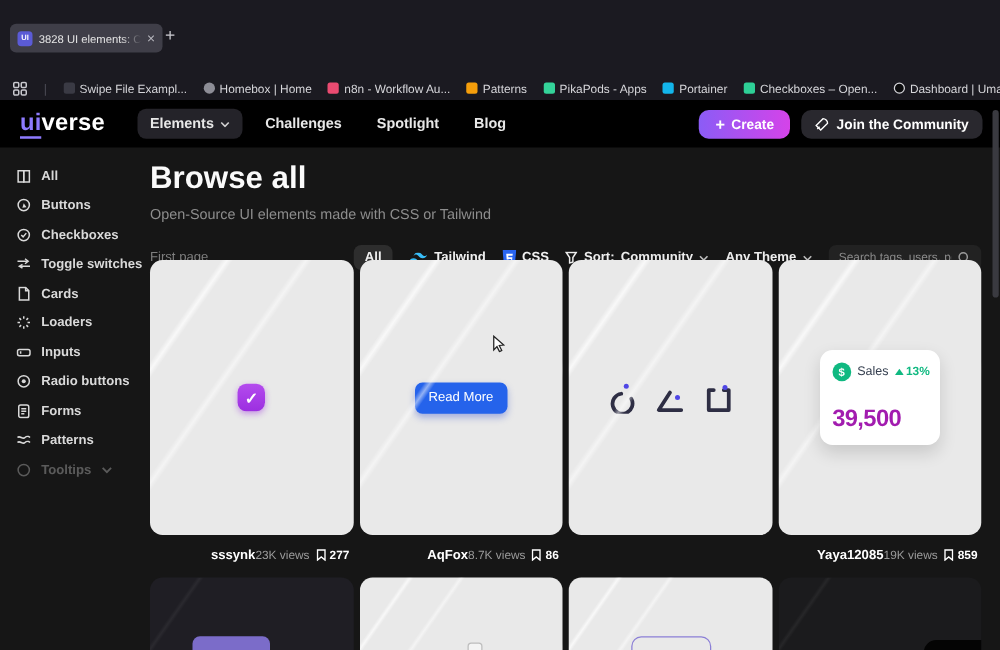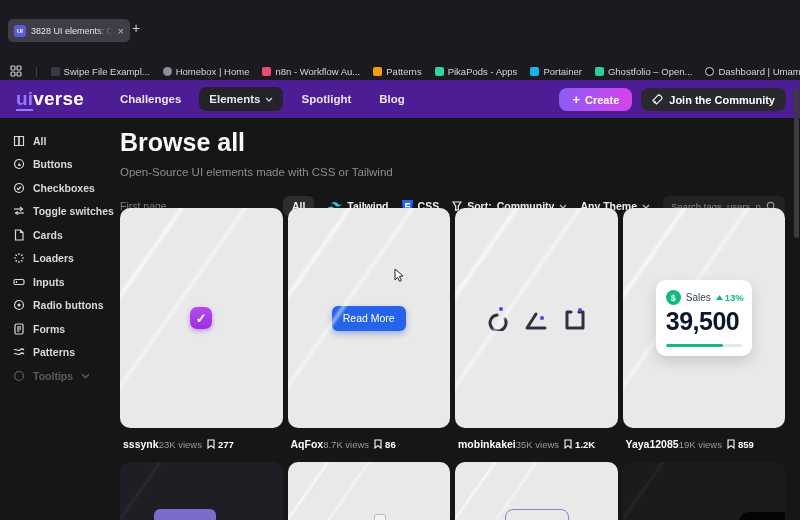--- a/index.html
+++ b/index.html
@@ -22,26 +22,26 @@
   .nav-btn { color:#d2d2d8; font-size:12px; width:18px; text-align:center; }
   .nav-btn.dim { color:#6c6b75; }
   .urlbar { position:absolute; left:142px; top:42px; width:278px; height:18px; background:#2d2c36;
             border-radius:5px; display:flex; align-items:center; padding:0 7px; gap:6px; }
   .url-text { color:#e3e3e8; font-size:9.5px; }
   .ext-dot { width:13px; height:13px; border-radius:3px; flex:none; }
   .update-pill { position:absolute; right:6px; top:41px; height:18px; border:1px solid #d9a13c; color:#e5b04f;
                  border-radius:9px; font-size:9px; font-weight:bold; display:flex; align-items:center; gap:4px; padding:0 8px;}
   .bookmarksbar { position:absolute; left:0; top:62px; width:800px; height:18px; display:flex;
                   align-items:center; gap:13px; padding:0 10px; }
-  .bm { display:flex; align-items:center; gap:4px; color:#d6d6da; font-size:9.5px; white-space:nowrap; }
+  .bm { display:flex; align-items:flex-start; gap:4px; color:#d6d6da; font-size:9.5px; white-space:nowrap; }
   .bm-fav { width:9px; height:9px; border-radius:2px; flex:none; }
   .bm-all { color:#c9c9cf; }
 
   
-  .site-header { position:absolute; left:0; top:80px; width:800px; height:38px; background:#4c1d95;
+  .site-header { position:absolute; left:0; top:80px; width:800px; height:38px; background:#000000;
                  display:flex; align-items:center; }
   .logo { margin-left:16px; font-size:19px; font-weight:bold; letter-spacing:.2px; }
   .logo .ui { color:#8e7bff; border-bottom:2.5px solid #8e7bff; padding-bottom:0px; }
   .logo .verse { color:#fff; }
   .nav { display:flex; align-items:center; margin-left:26px; gap:8px; }
   .nav-item { color:#e8e8e8; font-size:11.5px; font-weight:bold; padding:6px 10px; border-radius:7px;
               display:flex; align-items:center; gap:5px; }
   .nav-item.active { background:#242329; }
   .hdr-right { position:absolute; right:14px; top:8px; display:flex; gap:9px; }
   .create-btn { background:linear-gradient(90deg,#8b5cf6,#d543e9); color:#fff; font-size:11px; font-weight:bold;
@@ -76,21 +76,21 @@
   .grid { position:absolute; left:0px; top:90px; width:665px; display:grid;
           grid-template-columns:repeat(4,1fr); column-gap:5px; row-gap:0; }
   .card { display:flex; flex-direction:column; }
   .preview { height:220px; border-radius:10px; background:#e9e9e9; position:relative; overflow:hidden;
              display:flex; align-items:center; justify-content:center; }
   .preview::before { content:""; position:absolute; inset:0;
       background:linear-gradient(125deg, transparent 18%, rgba(255,255,255,.7) 19.5%, transparent 21%),
                  linear-gradient(125deg, transparent 38%, rgba(255,255,255,.5) 39.5%, transparent 41%); }
   .preview.dark { background:#1f1e24; }
   .preview.dark::before { background:linear-gradient(125deg, transparent 18%, rgba(255,255,255,.05) 19.5%, transparent 21%); }
-  .card-footer { height:24px; display:flex; align-items:center; justify-content:flex-start; padding:0 3px; margin-top:4px;}
+  .card-footer { height:24px; display:flex; align-items:center; justify-content:flex-end; padding:0 3px; margin-top:4px;}
   .author { color:#fff; font-size:10.5px; font-weight:bold; }
   .meta { display:flex; align-items:center; gap:5px; }
   .views { color:#9a9a9a; font-size:9.5px; }
   .saves { color:#fff; font-size:9.5px; font-weight:bold; display:flex; align-items:center; gap:3px; }
 
   
   .demo-checkbox { width:22px; height:22px; border-radius:7px; background:linear-gradient(180deg,#b44bee,#9c2fe0);
                    color:#fff; font-size:13px; font-weight:bold; display:flex; align-items:center; justify-content:center;
                    box-shadow:0 2px 5px rgba(150,40,220,.45); }
   
@@ -100,21 +100,21 @@
   
   .loaders { display:flex; align-items:center; gap:14px; }
   
   .stat-card { width:96px; height:76px; background:#fff; border-radius:10px; box-shadow:0 6px 14px rgba(0,0,0,.14);
                padding:10px 10px 9px; display:flex; flex-direction:column; position:relative; z-index:1;}
   .stat-top { display:flex; align-items:center; gap:5px; }
   .dollar-badge { width:15px; height:15px; border-radius:50%; background:#10b981; color:#fff; font-size:9px; font-weight:bold;
                   display:flex; align-items:center; justify-content:center; flex:none; }
   .stat-label { color:#374151; font-size:10px; }
   .stat-delta { margin-left:auto; color:#10b981; font-size:9.5px; font-weight:bold; display:flex; align-items:center; gap:2px;}
-  .stat-value { color:#0f172a; font-size:25px; font-weight:bold; letter-spacing:-.5px; margin-top:2px; }
+  .stat-value { color:#a21caf; font-size:19px; font-weight:bold; letter-spacing:-.5px; margin-top:20px; }
   .stat-track { height:4px; border-radius:2px; background:#e5e7eb; margin-top:8px; overflow:hidden; }
   .stat-fill { height:100%; width:75%; border-radius:2px; background:#10b981; }
 
   
   .row2 .preview { height:62px; border-radius:10px 10px 0 0; margin-top:6px; align-items:flex-start; }
   .demo-purple-btn { position:absolute; left:34px; top:47px; width:62px; height:22px; border-radius:6px; background:#7b6cc9; border:none;}
   .demo-mini-check { position:absolute; left:86px; top:52px; width:12px; height:12px; border:1.5px solid #bdbdbd;
                      border-radius:3px; background:#f4f4f4; }
   .demo-input { position:absolute; left:50px; top:47px; width:64px; height:28px; border:1.5px solid #8b7fd6;
                 border-radius:8px; background:transparent; }
@@ -231,44 +231,44 @@
       <span class="bm">
           <span class="bm-fav" style="background:#34d399"></span>
           <span>PikaPods - Apps</span>
         </span>
       <span class="bm">
           <span class="bm-fav" style="background:#13b5ea"></span>
           <span>Portainer</span>
         </span>
       <span class="bm">
           <span class="bm-fav" style="background:#2ecf96"></span>
-          <span>Ghostfolio – Open...</span>
+          <span>Checkboxes – Open...</span>
         </span>
       <span class="bm">
           <span class="bm-fav" style="background:#0b0b0d;border-radius:50%;border:1px solid #d6d6da"></span>
           <span>Dashboard | Umami</span>
         </span>
 
     </div>
   </div>
 
   <div class="site-header">
     <div class="logo">
       <span class="ui">ui</span><span class="verse">verse</span>
     </div>
     <div class="nav">
-      <span class="nav-item">
-          <span>Challenges</span>
-        </span>
       <span class="nav-item active">
         <span>Elements</span>
         <svg width="8" height="5" viewBox="0 0 8 5" fill="none" stroke="#cfcfcf" stroke-width="1.3">
             <polyline points="1,1 4,4 7,1"></polyline>
           </svg>
       </span>
+      <span class="nav-item">
+          <span>Challenges</span>
+        </span>
       <span class="nav-item">
           <span>Spotlight</span>
         </span>
       <span class="nav-item">
           <span>Blog</span>
         </span>
     </div>
     <div class="hdr-right">
       <button class="create-btn">
         <span style="font-size:13px">+</span>
@@ -475,32 +475,20 @@
             </svg>
             <svg width="26" height="26" viewBox="0 0 26 26">
               <path d="M13 9L4 23h18" fill="none" stroke="#2e2e44" stroke-width="3" stroke-linejoin="round" stroke-linecap="round"></path>
               <circle cx="19" cy="13" r="2" fill="#4f46e5"></circle>
             </svg>
             <svg width="24" height="26" viewBox="0 0 24 26">
               <path d="M8 8H4v16h16V8h-4" fill="none" stroke="#2e2e44" stroke-width="3" stroke-linejoin="round" stroke-linecap="round" transform="translate(0,-1)"></path>
               <circle cx="17" cy="5" r="2" fill="#4f46e5"></circle>
             </svg>
           </div>
-        </div>
-        <div class="card-footer">
-          <span class="author">mobinkakei</span>
-          <span class="meta">
-            <span class="views">35K views</span>
-            <span class="saves">
-              <svg width="8" height="10" viewBox="0 0 8 10" fill="none" stroke="#fff" stroke-width="1.1">
-                  <path d="M1 1h6v8L4 6.6 1 9z"></path>
-                </svg>
-              <span>1.2K</span>
-            </span>
-          </span>
         </div>
       </div>
 
       <div class="card">
         <div class="preview">
           <div class="stat-card">
             <div class="stat-top">
               <span class="dollar-badge">$</span>
               <span class="stat-label">Sales</span>
               <span class="stat-delta">

